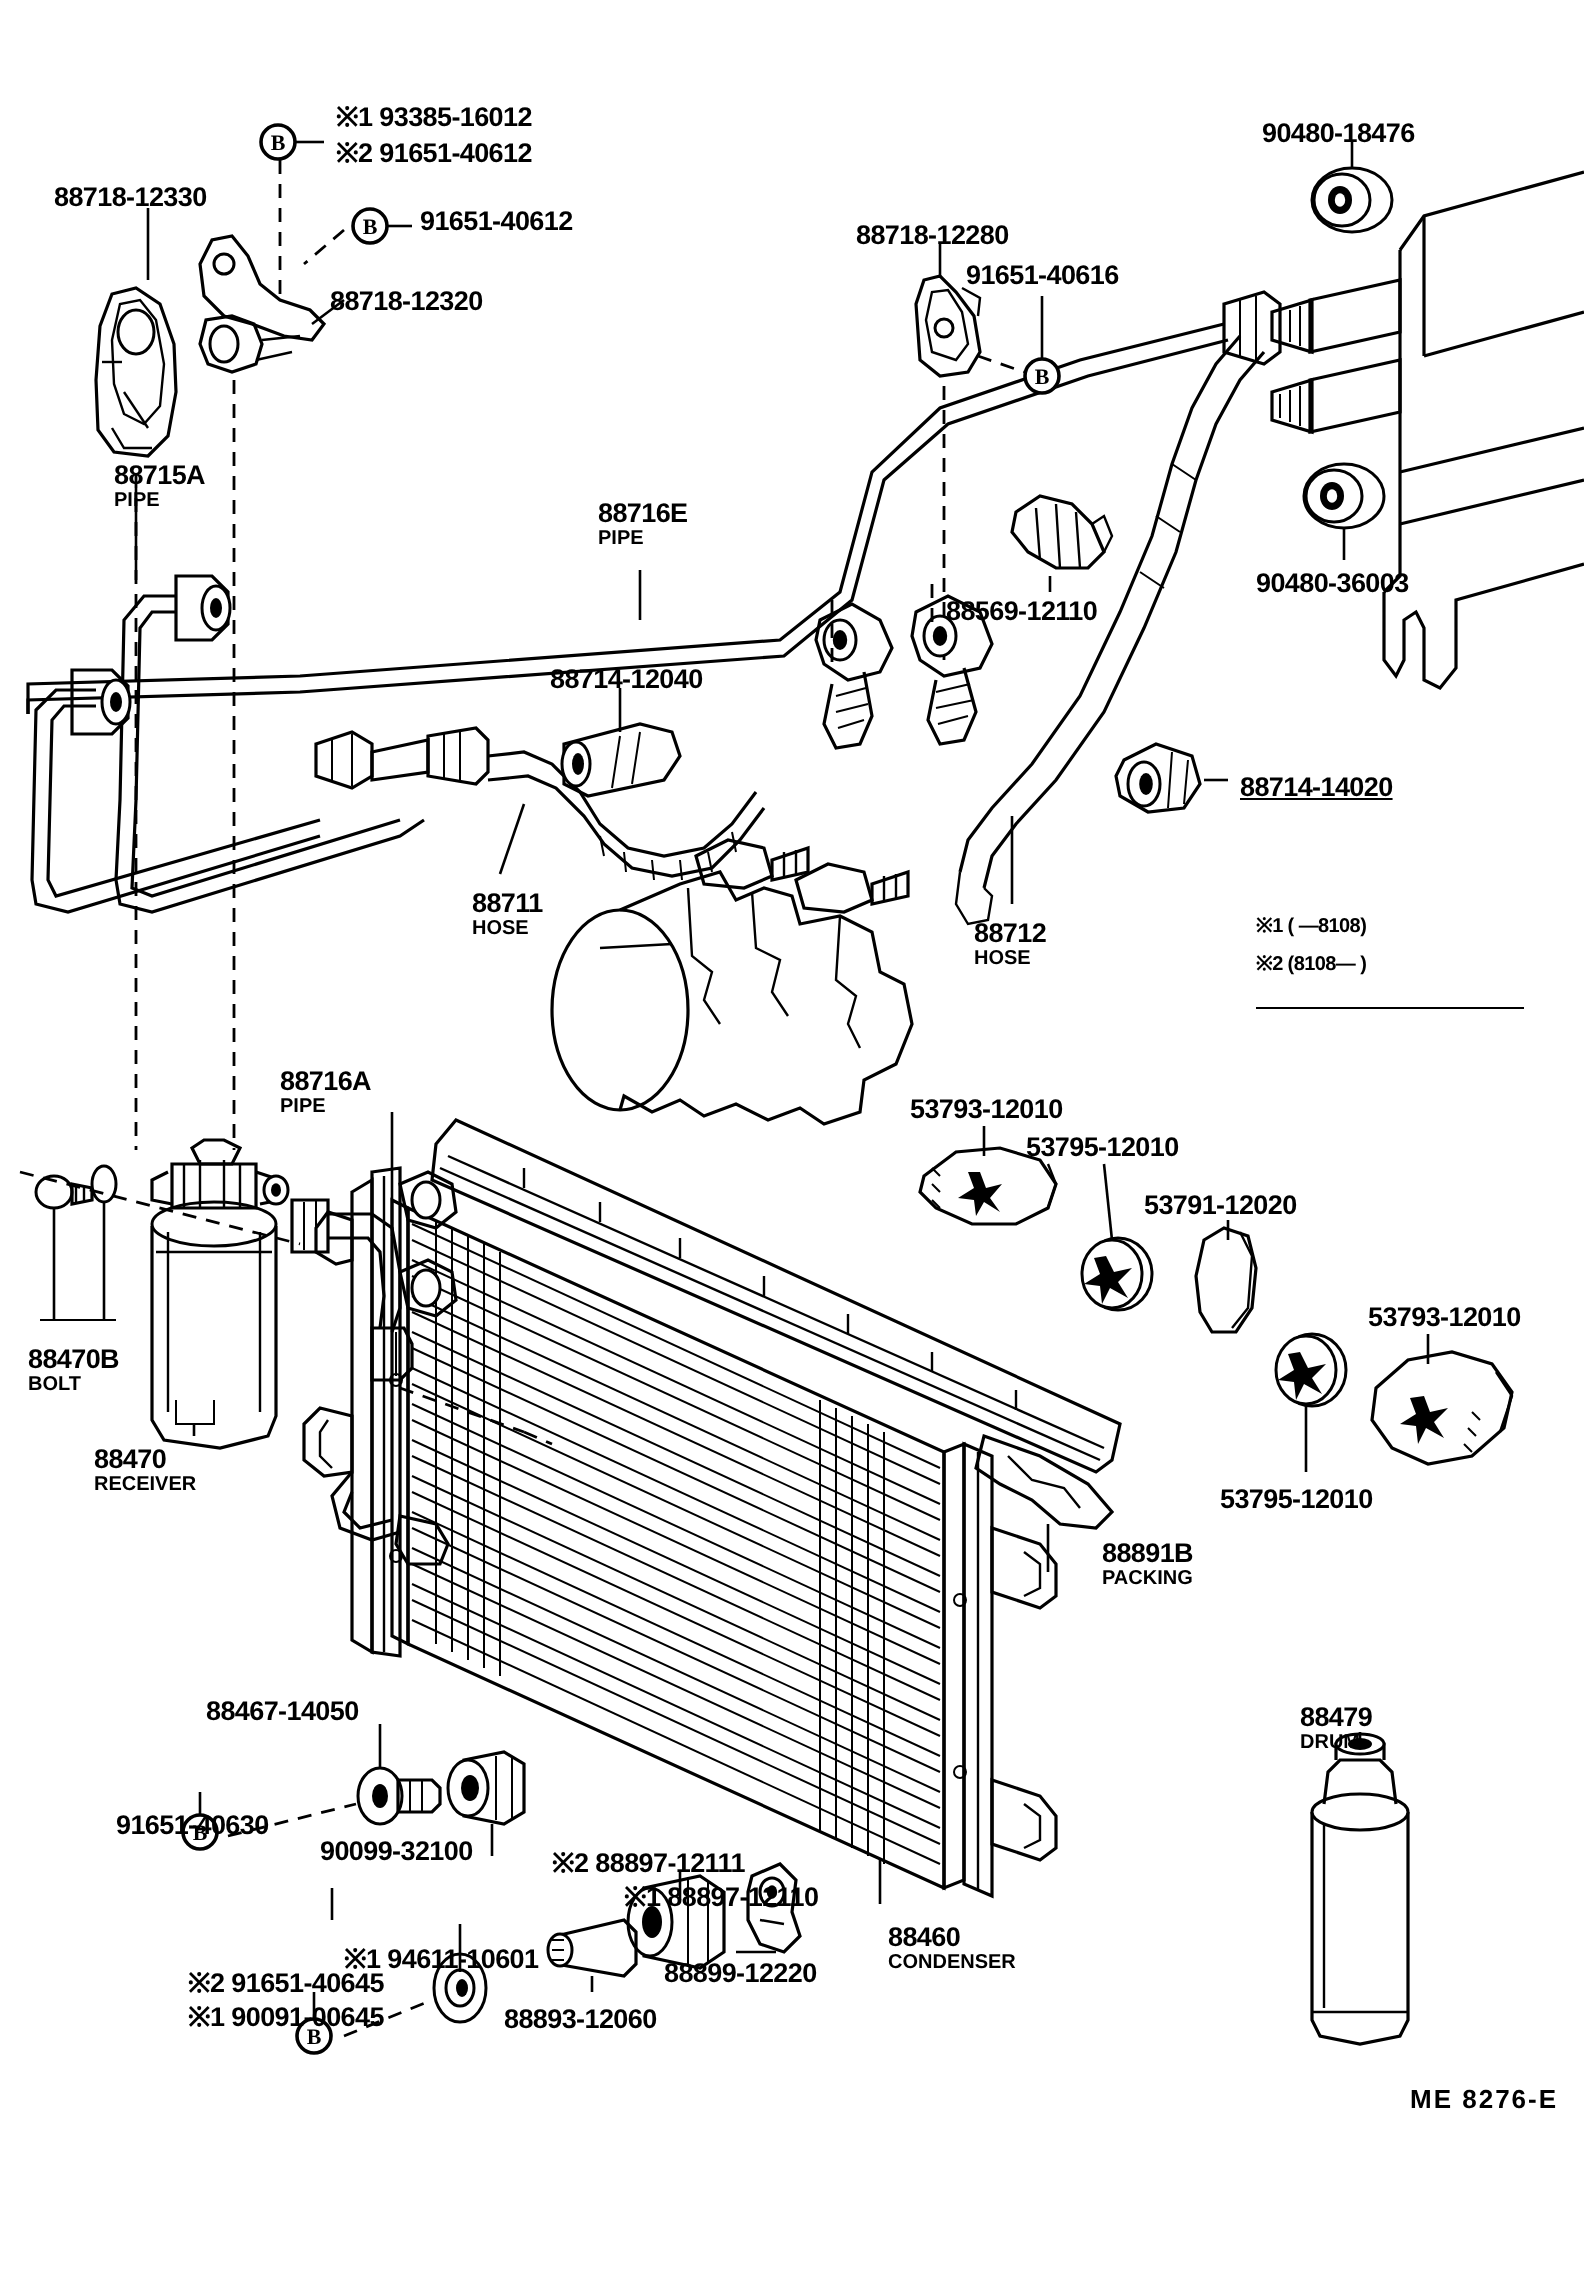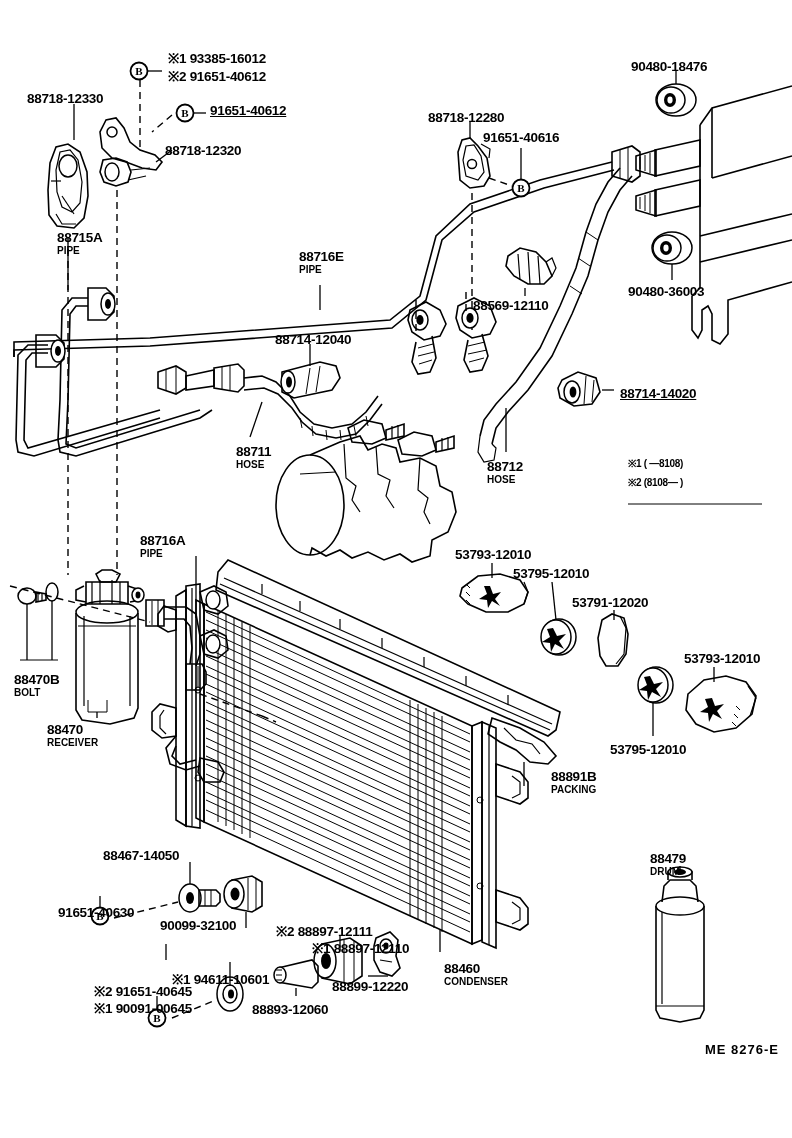--- a/index.html
+++ b/index.html
@@ -509,21 +509,21 @@
   <path class="thin" d="M628 504 L762 504"></path>
 </svg>
 
 <div id="labels">
     <div class="lbl" style="left: 168px; top: 52px;">
       <div class="pn">※1 93385-16012</div>
     </div>
     <div class="lbl" style="left: 168px; top: 70px;">
       <div class="pn">※2 91651-40612</div>
     </div>
-    <div class="lbl" style="left: 210px; top: 104px; text-decoration: underline;">
+    <div class="lbl" style="left: 210px; top: 104px;">
       <div class="pn">91651-40612</div>
     </div>
     <div class="lbl" style="left: 27px; top: 92px; text-align: center;">
       <div class="pn">88718-12330</div>
     </div>
     <div class="lbl" style="left: 165px; top: 144px;">
       <div class="pn">88718-12320</div>
     </div>
     <div class="lbl" style="left: 428px; top: 111px;">
       <div class="pn">88718-12280</div>

